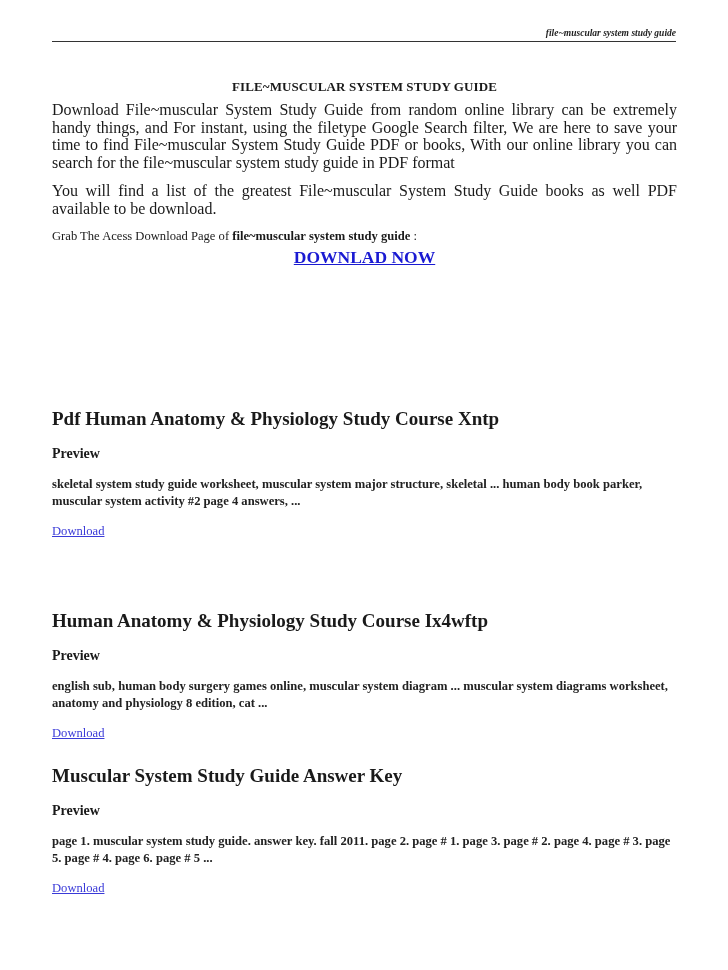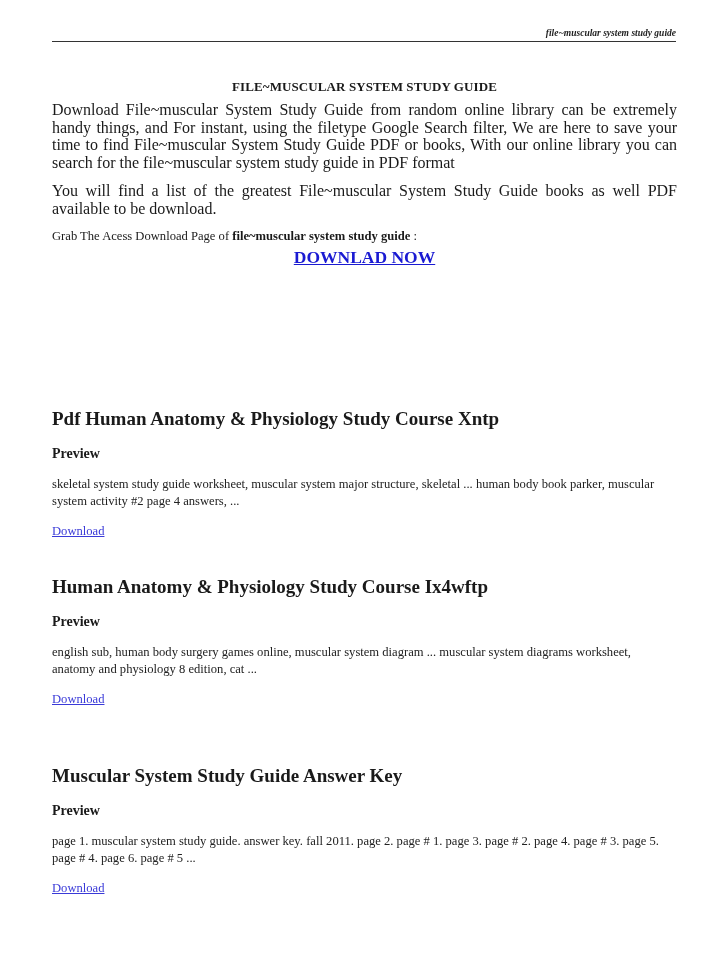--- a/index.html
+++ b/index.html
@@ -83,20 +83,21 @@
       font-size: 14px;
       font-weight: bold;
       line-height: 18px;
       margin-top: 14px;
     }
     .doc-item .snippet {
       font-size: 12.6px;
       line-height: 17px;
       margin-top: 13px;
       color: #222;
+      font-weight: bold;
     }
     .doc-item .download-link {
       display: inline-block;
       font-size: 12.6px;
       line-height: 16px;
       color: #3a3ad8;
       margin-top: 13px;
     }
   </style>
 </head>
@@ -116,21 +117,21 @@
   </div>
 </div>
 
 <div class="doc-item" style="top:407px;">
   <h2>Pdf Human Anatomy &amp; Physiology Study Course Xntp</h2>
   <div class="preview-label">Preview</div>
   <div class="snippet">skeletal system study guide worksheet, muscular system major structure, skeletal ... human body book parker, muscular system activity #2 page 4 answers, ...</div>
   <a class="download-link" href="#">Download</a>
 </div>
 
-<div class="doc-item" style="top:575px;">
+<div class="doc-item" style="top:609px;">
   <h2>Human Anatomy &amp; Physiology Study Course Ix4wftp</h2>
   <div class="preview-label">Preview</div>
   <div class="snippet">english sub, human body surgery games online, muscular system diagram ... muscular system diagrams worksheet, anatomy and physiology 8 edition, cat ...</div>
   <a class="download-link" href="#">Download</a>
 </div>
 
 <div class="doc-item" style="top:764px;">
   <h2>Muscular System Study Guide Answer Key</h2>
   <div class="preview-label">Preview</div>
   <div class="snippet">page 1. muscular system study guide. answer key. fall 2011. page 2. page # 1. page 3. page # 2. page 4. page # 3. page 5. page # 4. page 6. page # 5 ...</div>

